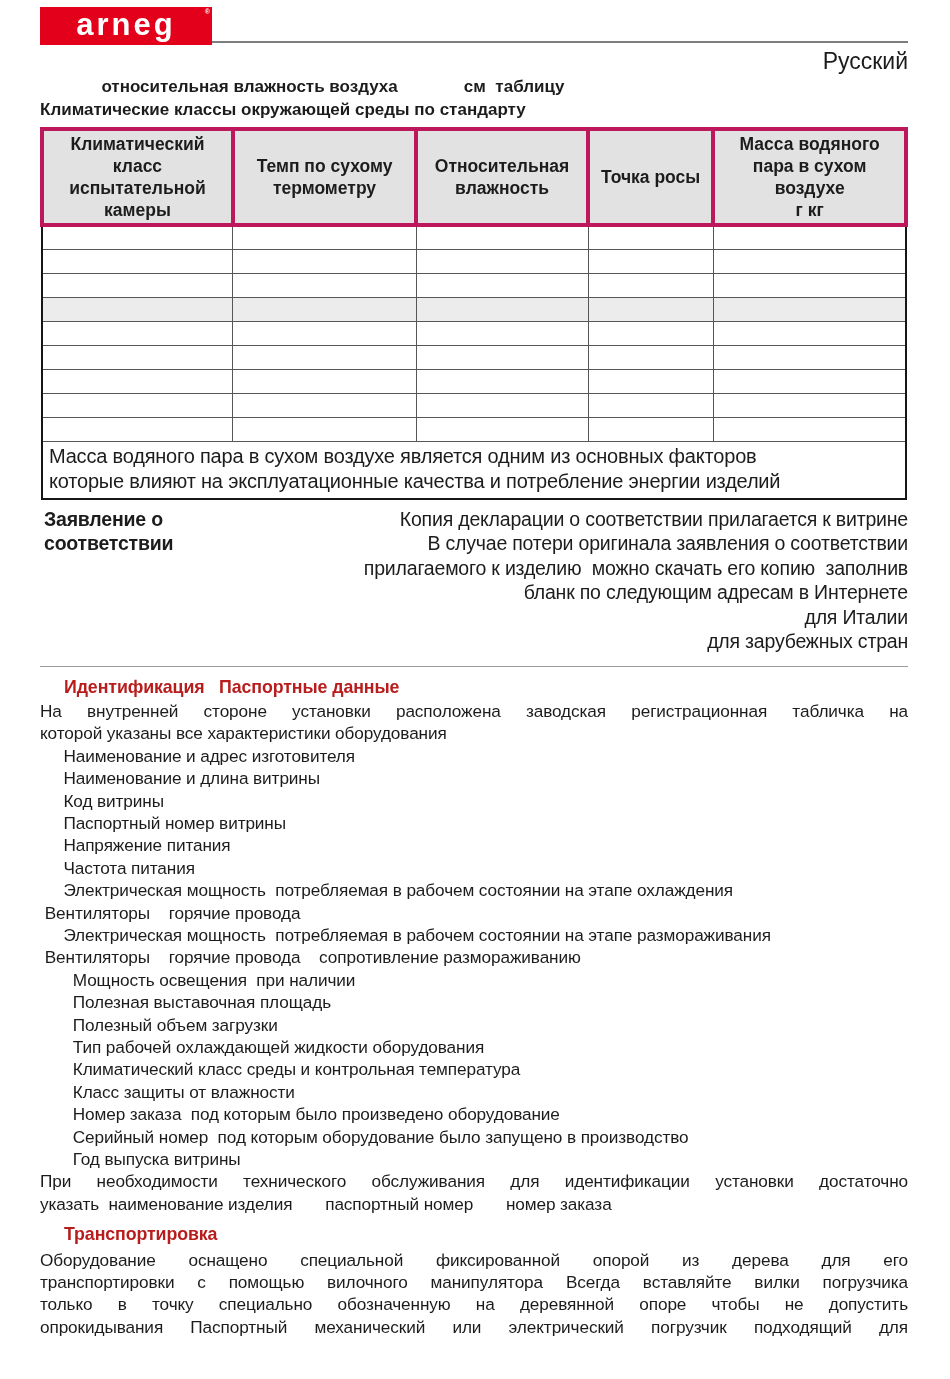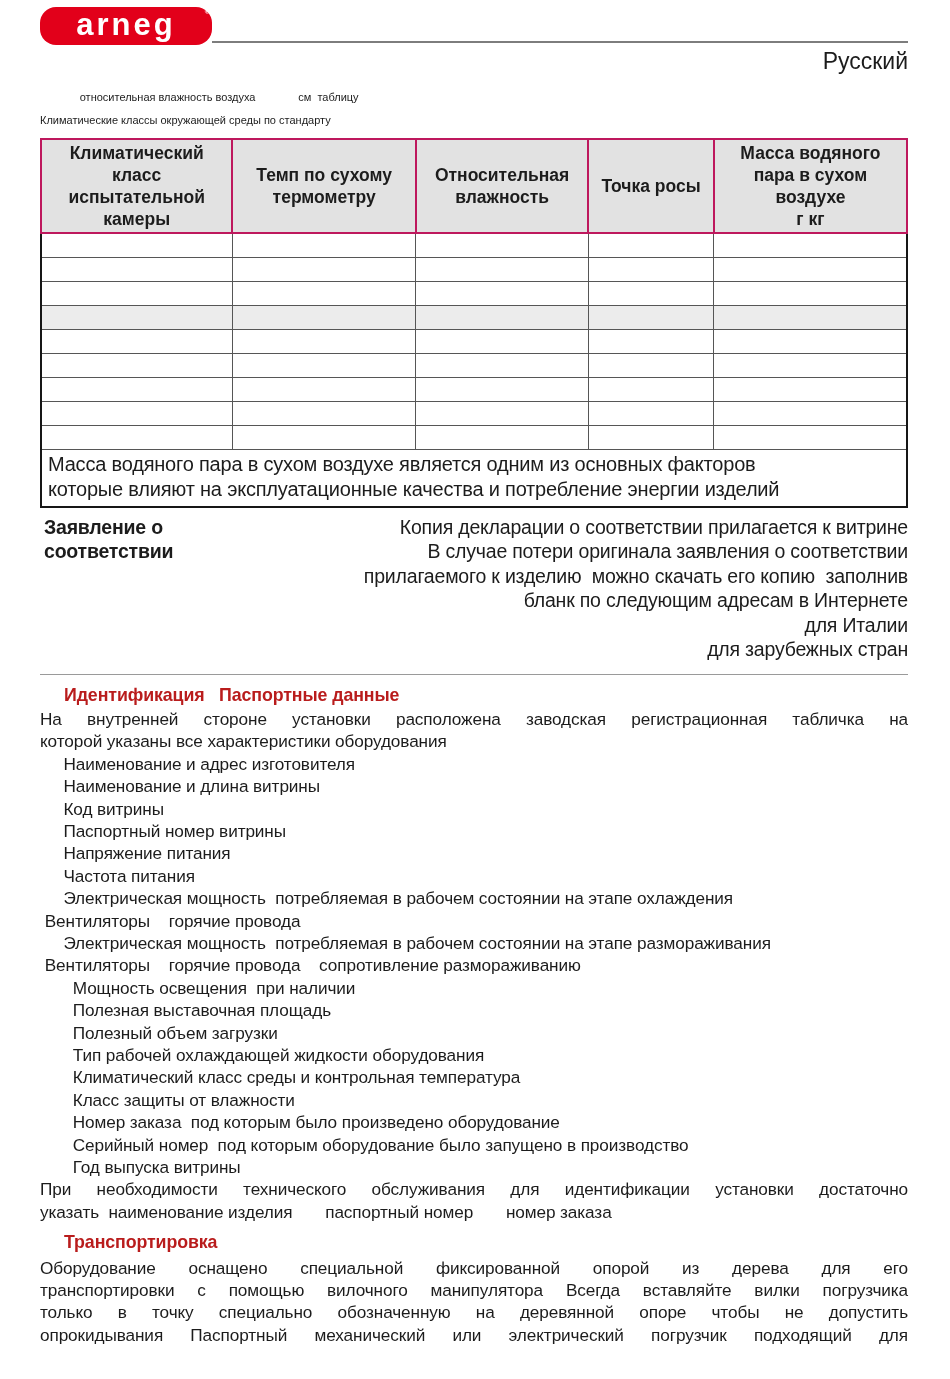--- a/index.html
+++ b/index.html
@@ -11,41 +11,41 @@
     -webkit-font-smoothing: antialiased;
   }
   .page { position: relative; width: 950px; height: 1379px; overflow: hidden; padding: 7px 42px 0 40px; }
 
   
   .hdr { display: flex; align-items: flex-start; }
   .logo {
     position: relative;
     width: 172px; height: 38px;
     background: #e2001a;
-    border-radius: 16px;
+    border-radius: 0;
     color: #ffffff;
     font-size: 31px; font-weight: bold;
     letter-spacing: 3px;
     text-align: center; line-height: 36px;
     flex: 0 0 auto;
   }
   .logo .reg { position: absolute; top: 1px; right: 2px; font-size: 7px; letter-spacing: 0; line-height: 8px; }
   .hdr-rule { flex: 1; border-bottom: 2px solid #7d7d7d; margin-bottom: 2px; align-self: flex-end; }
   .lang { text-align: right; font-size: 23px; margin-top: 3px; }
 
   
-  .intro { margin-top: 11px; font-size: 11px; line-height: 23px; }
+  .intro { font-size: 17px; line-height: 23px; font-weight: bold; }
   .pre { white-space: pre-wrap; }
 
   
   table.climate { width: 100%; border-collapse: collapse; border: 2px solid #161616; margin-top: 6px; table-layout: fixed; }
   table.climate th {
     background: #e2e2e2; font-weight: bold; font-size: 17.5px;
     white-space: pre-line; text-align: center; vertical-align: middle;
-    height: 93px; border: 2px solid #be185d; line-height: 22px; padding: 2px;
+    height: 93px; border: 4px solid #be185d; line-height: 22px; padding: 2px;
   }
   table.climate tbody td { height: 24px; border: 1px solid #565656; padding: 0; }
   table.climate tbody tr.shaded td { background: #ececec; }
   table.climate tfoot td { border: 1px solid #3c3c3c; font-size: 20px; line-height: 25px; padding: 2px 6px 4px; letter-spacing: -0.2px; }
 
   
   .declaration { display: flex; margin-top: 7px; font-size: 19.5px; line-height: 24.5px; letter-spacing: -0.2px; }
   .decl-label { width: 180px; flex: 0 0 auto; font-weight: bold; padding-left: 4px; }
   .decl-content { flex: 1; }
   .decl-content div { white-space: pre-wrap; text-align: right; }

